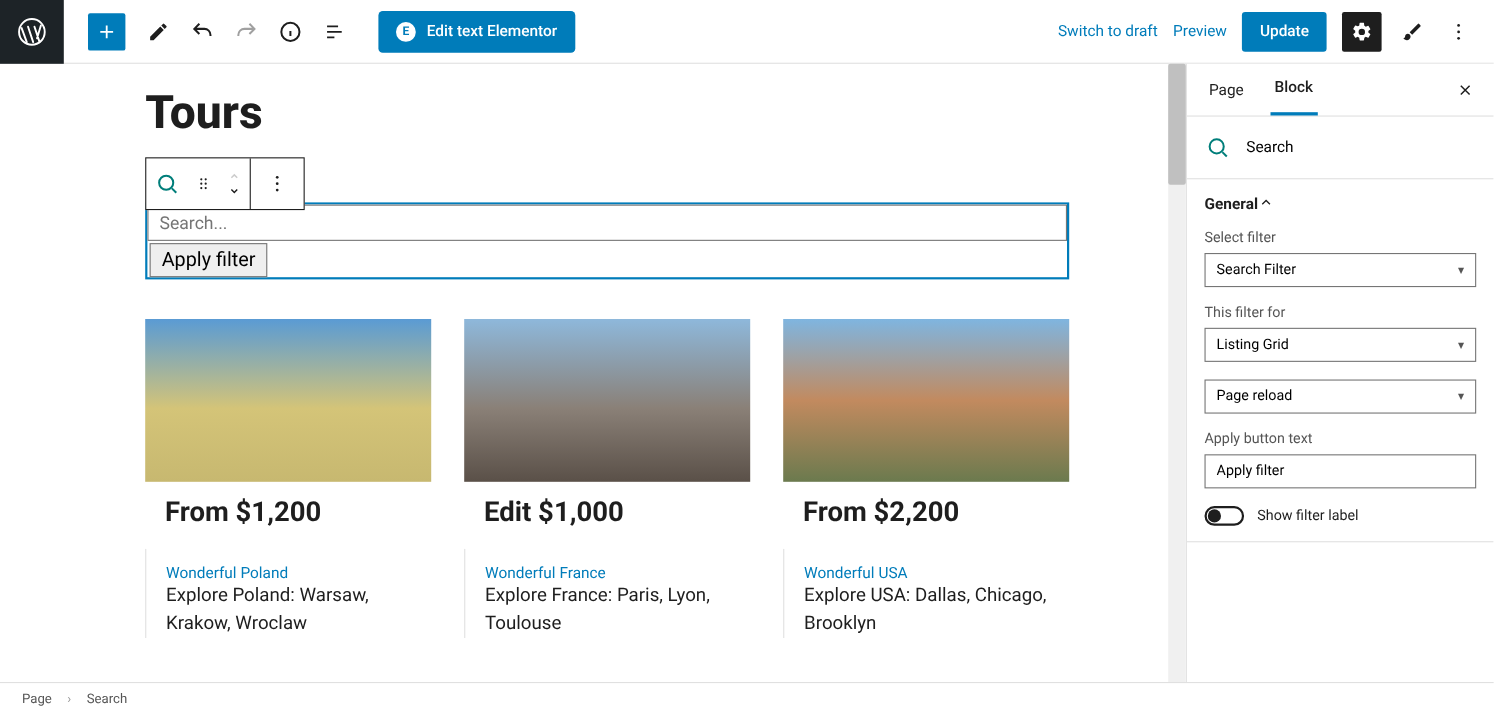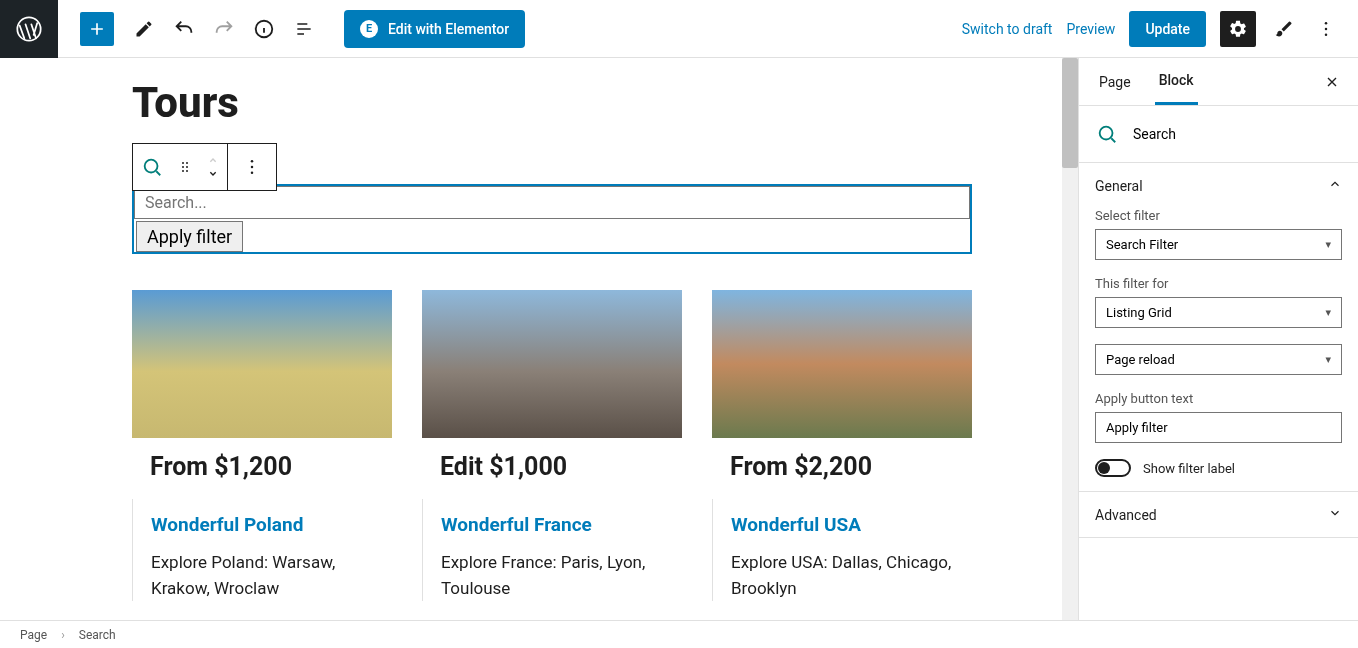--- a/index.html
+++ b/index.html
@@ -44,34 +44,34 @@
 
   
   .cards { display: flex; gap: 30px; margin-top: 36px; width: 840px; }
   .card { width: 260px; }
   .card-img { width: 260px; height: 148px; background: linear-gradient(180deg,#6aa8d8 0%, #b8935a 55%, #7a6a4a 100%); position: relative; overflow: hidden; }
   .card-img.poland { background: linear-gradient(180deg,#5a9bd4 0%, #d4c478 55%, #c7b870 100%); }
   .card-img.france { background: linear-gradient(180deg,#8eb8db 0%, #8a8077 55%, #5a5048 100%); }
   .card-img.usa { background: linear-gradient(180deg,#7fb5e0 0%, #c28a5f 50%, #6b7a4e 100%); }
   .card-price { font-size: 25px; font-weight: 700; color: #1e1e1e; margin-top: 14px; padding-left: 18px; }
   .card-body { border-left: 1px solid #e0e0e0; padding: 14px 0 0 18px; margin-top: 18px; }
-  .card-title { color: #007cba; font-size: 19px; font-weight: 700; margin-bottom: 14px; }
+  .card-title { color: #007cba; font-size: 14px; font-weight: 400; margin-bottom: 0; }
   .card-desc { font-size: 17px; color: #1e1e1e; line-height: 1.5; }
 
   
   .sidebar { width: 280px; border-left: 1px solid #e0e0e0; display: flex; flex-direction: column; overflow: hidden; background:#fff; }
   .sb-tabs { display: flex; align-items: center; height: 48px; border-bottom: 1px solid #e0e0e0; padding: 0 16px; }
   .sb-tab { font-size: 14px; color: #1e1e1e; padding: 0 4px; height: 100%; display: flex; align-items: center; cursor: pointer; margin-right: 20px; }
   .sb-tab.active { border-bottom: 3px solid #007cba; font-weight: 500; }
   .sb-close { margin-left: auto; width: 20px; height: 20px; display: flex; align-items: center; justify-content: center; cursor: pointer; }
   .sb-body { flex: 1; overflow-y: auto; }
   .sb-blockname { display: flex; align-items: center; gap: 14px; padding: 16px 16px; border-bottom: 1px solid #e0e0e0;}
   .sb-blockname .ic { width: 24px; height: 24px; display: flex; align-items: center; justify-content: center; }
   .sb-section { padding: 14px 16px; border-bottom: 1px solid #e0e0e0; }
-  .sb-sec-head { display: flex; justify-content: space-between; align-items: center; cursor: pointer; font-size: 14px; font-weight: 400; color: #1e1e1e; }
+  .sb-sec-head { display: flex; justify-content: flex-start; align-items: center; cursor: pointer; font-size: 14px; font-weight: 700; color: #1e1e1e; }
   .sb-sec-body { margin-top: 14px; }
   .field-label { font-size: 13px; color: #555; margin-bottom: 6px; display: block; }
   .field-select, .field-input { width: 100%; border: 1px solid #757575; padding: 7px 10px; font-size: 13px; background: #fff; margin-bottom: 16px; position: relative; }
   .field-select { background-image: none; display:flex; justify-content:space-between; align-items:center; cursor:pointer; }
   .chev { font-size: 11px; color: #555; }
   
   .toggle-row { display: flex; align-items: center; gap: 12px; }
   .toggle { width: 36px; height: 18px; border: 2px solid #1e1e1e; border-radius: 10px; position: relative; background: #fff; cursor: pointer; }
   .toggle .knob { width: 12px; height: 12px; background: #1e1e1e; border-radius: 50%; position: absolute; left: 1px; top: 1px; }
   .toggle-label { font-size: 13px; color: #1e1e1e; }
@@ -118,21 +118,21 @@
         </svg>
     </div>
     <div class="top-icon">
       <svg width="20" height="20" viewBox="0 0 24 24" stroke="#1e1e1e" stroke-width="2">
           <path d="M4 6h12M4 12h16M4 18h8"></path>
         </svg>
     </div>
   </div>
   <button class="elementor-btn">
     <span class="e-icon">E</span>
-    <span>Edit with Elementor</span>
+    <span>Edit text Elementor</span>
   </button>
   <div class="spacer"></div>
   <div class="top-right">
     <button class="link-btn">Switch to draft</button>
     <button class="link-btn">Preview</button>
     <button class="update-btn">Update</button>
     <div class="settings-btn">
       <svg width="20" height="20" viewBox="0 0 24 24" fill="#fff">
           <path d="M19.14 12.94a7.07 7.07 0 000-1.88l2.03-1.58a.5.5 0 00.12-.64l-1.92-3.32a.5.5 0 00-.6-.22l-2.39.96a7.03 7.03 0 00-1.62-.94l-.36-2.54A.5.5 0 0013.9 2h-3.8a.5.5 0 00-.5.42l-.36 2.54c-.58.24-1.12.56-1.62.94l-2.39-.96a.5.5 0 00-.6.22L2.71 8.48a.5.5 0 00.12.64l2.03 1.58a7.07 7.07 0 000 1.88l-2.03 1.58a.5.5 0 00-.12.64l1.92 3.32c.14.24.42.34.6.22l2.39-.96c.5.38 1.04.7 1.62.94l.36 2.54a.5.5 0 00.5.42h3.8a.5.5 0 00.5-.42l.36-2.54c.58-.24 1.12-.56 1.62-.94l2.39.96c.24.1.5 0 .6-.22l1.92-3.32a.5.5 0 00-.12-.64l-2.03-1.58zM12 15.5A3.5 3.5 0 1112 8.5a3.5 3.5 0 010 7z"></path>
         </svg>
@@ -282,28 +282,20 @@
 
           <div class="toggle-row">
             <div class="toggle">
                 <div class="knob"></div>
               </div>
             <span class="toggle-label">Show filter label</span>
           </div>
         </div>
       </div>
 
-      <div class="sb-section">
-        <div class="sb-sec-head">
-          <span>Advanced</span>
-          <span><svg width="14" height="14" viewBox="0 0 24 24" fill="none" stroke="#1e1e1e" stroke-width="2">
-                <path d="M6 9l6 6 6-6"></path>
-              </svg></span>
-        </div>
-      </div>
     </div>
   </div>
 </div>
 
 <div class="footer">
   <span>Page</span>
   <span class="crumb-sep">›</span>
   <span>Search</span>
 </div>
 

